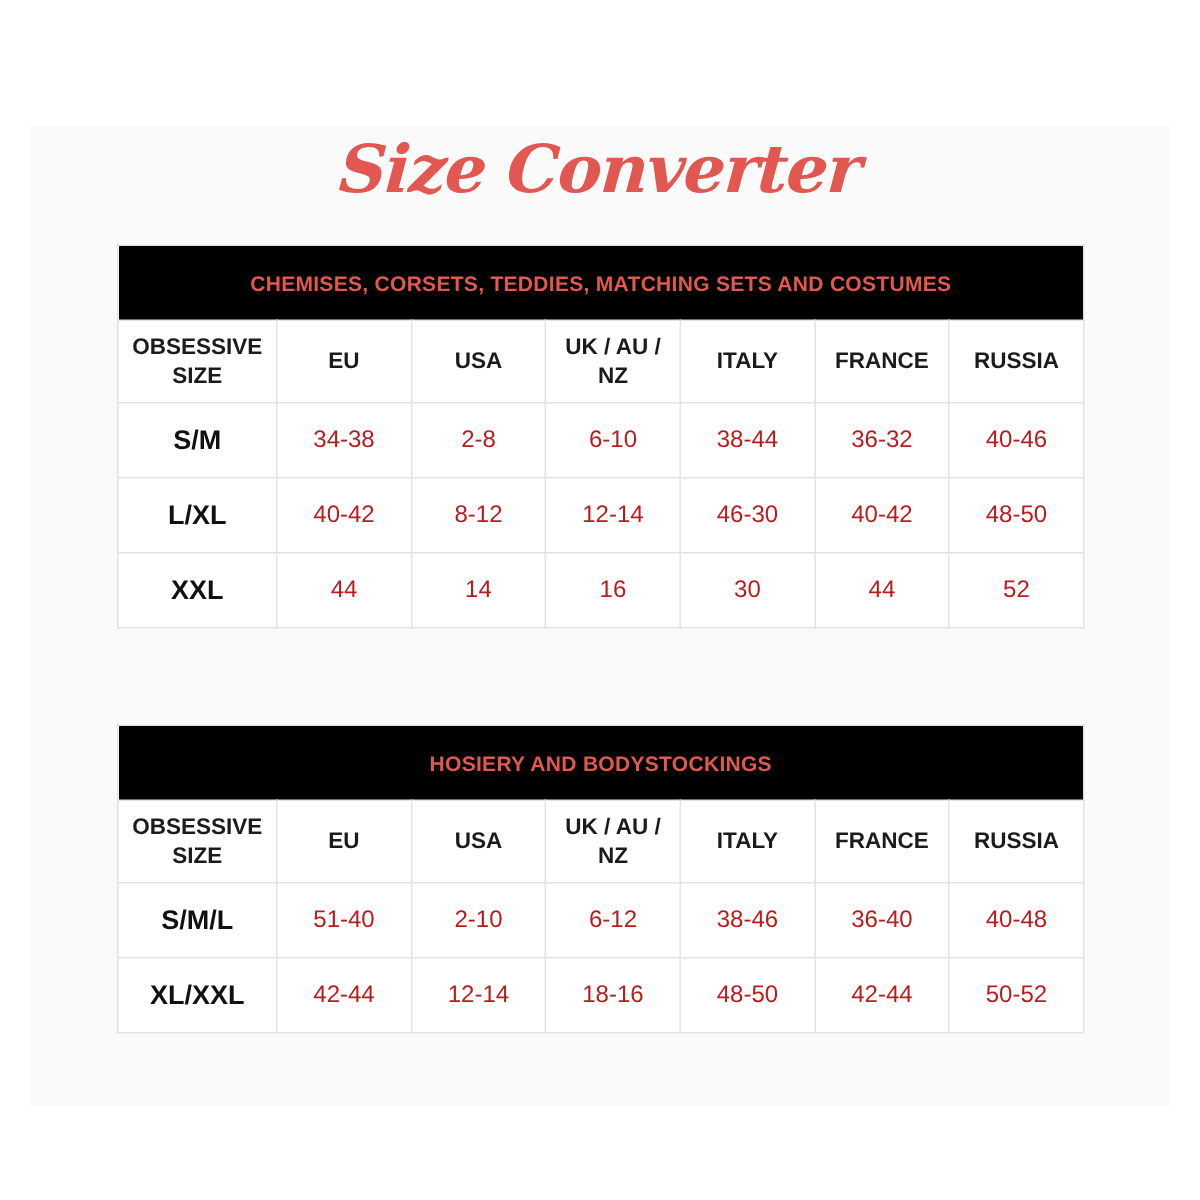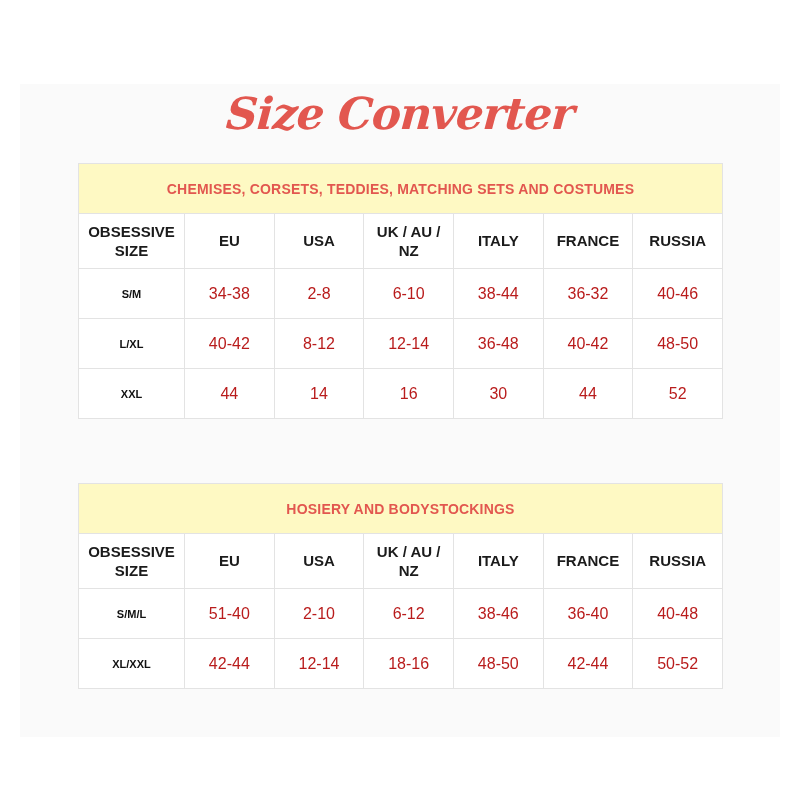--- a/index.html
+++ b/index.html
@@ -51,38 +51,38 @@
     vertical-align: middle;
     padding: 0 8px;
     overflow: hidden;
   }
   .table-title {
     height: 49px;
     color: #e2574f;
     font-size: 14px;
     font-weight: bold;
     letter-spacing: 0.2px;
-    background: #fef9c3;
+    background: #000000;
   }
   .head-row th {
     height: 54px;
     font-size: 15px;
     font-weight: bold;
     color: #1b1b1b;
     line-height: 1.3;
   }
   .size-table tbody td {
     height: 49px;
     font-size: 16px;
     font-weight: normal;
     color: #b91c1c;
   }
   .size-table tbody td.first-col {
     font-weight: bold;
-    font-size: 11px;
+    font-size: 18px;
     color: #111111;
   }
 </style>
 </head>
 <body>
 
 <div class="content-panel"></div>
 
 <div class="page-title">Size Converter</div>
 
@@ -118,21 +118,21 @@
         <td>6-10</td>
         <td>38-44</td>
         <td>36-32</td>
         <td>40-46</td>
       </tr>
       <tr>
         <td class="first-col">L/XL</td>
         <td>40-42</td>
         <td>8-12</td>
         <td>12-14</td>
-        <td>36-48</td>
+        <td>46-30</td>
         <td>40-42</td>
         <td>48-50</td>
       </tr>
       <tr>
         <td class="first-col">XXL</td>
         <td>44</td>
         <td>14</td>
         <td>16</td>
         <td>30</td>
         <td>44</td>

